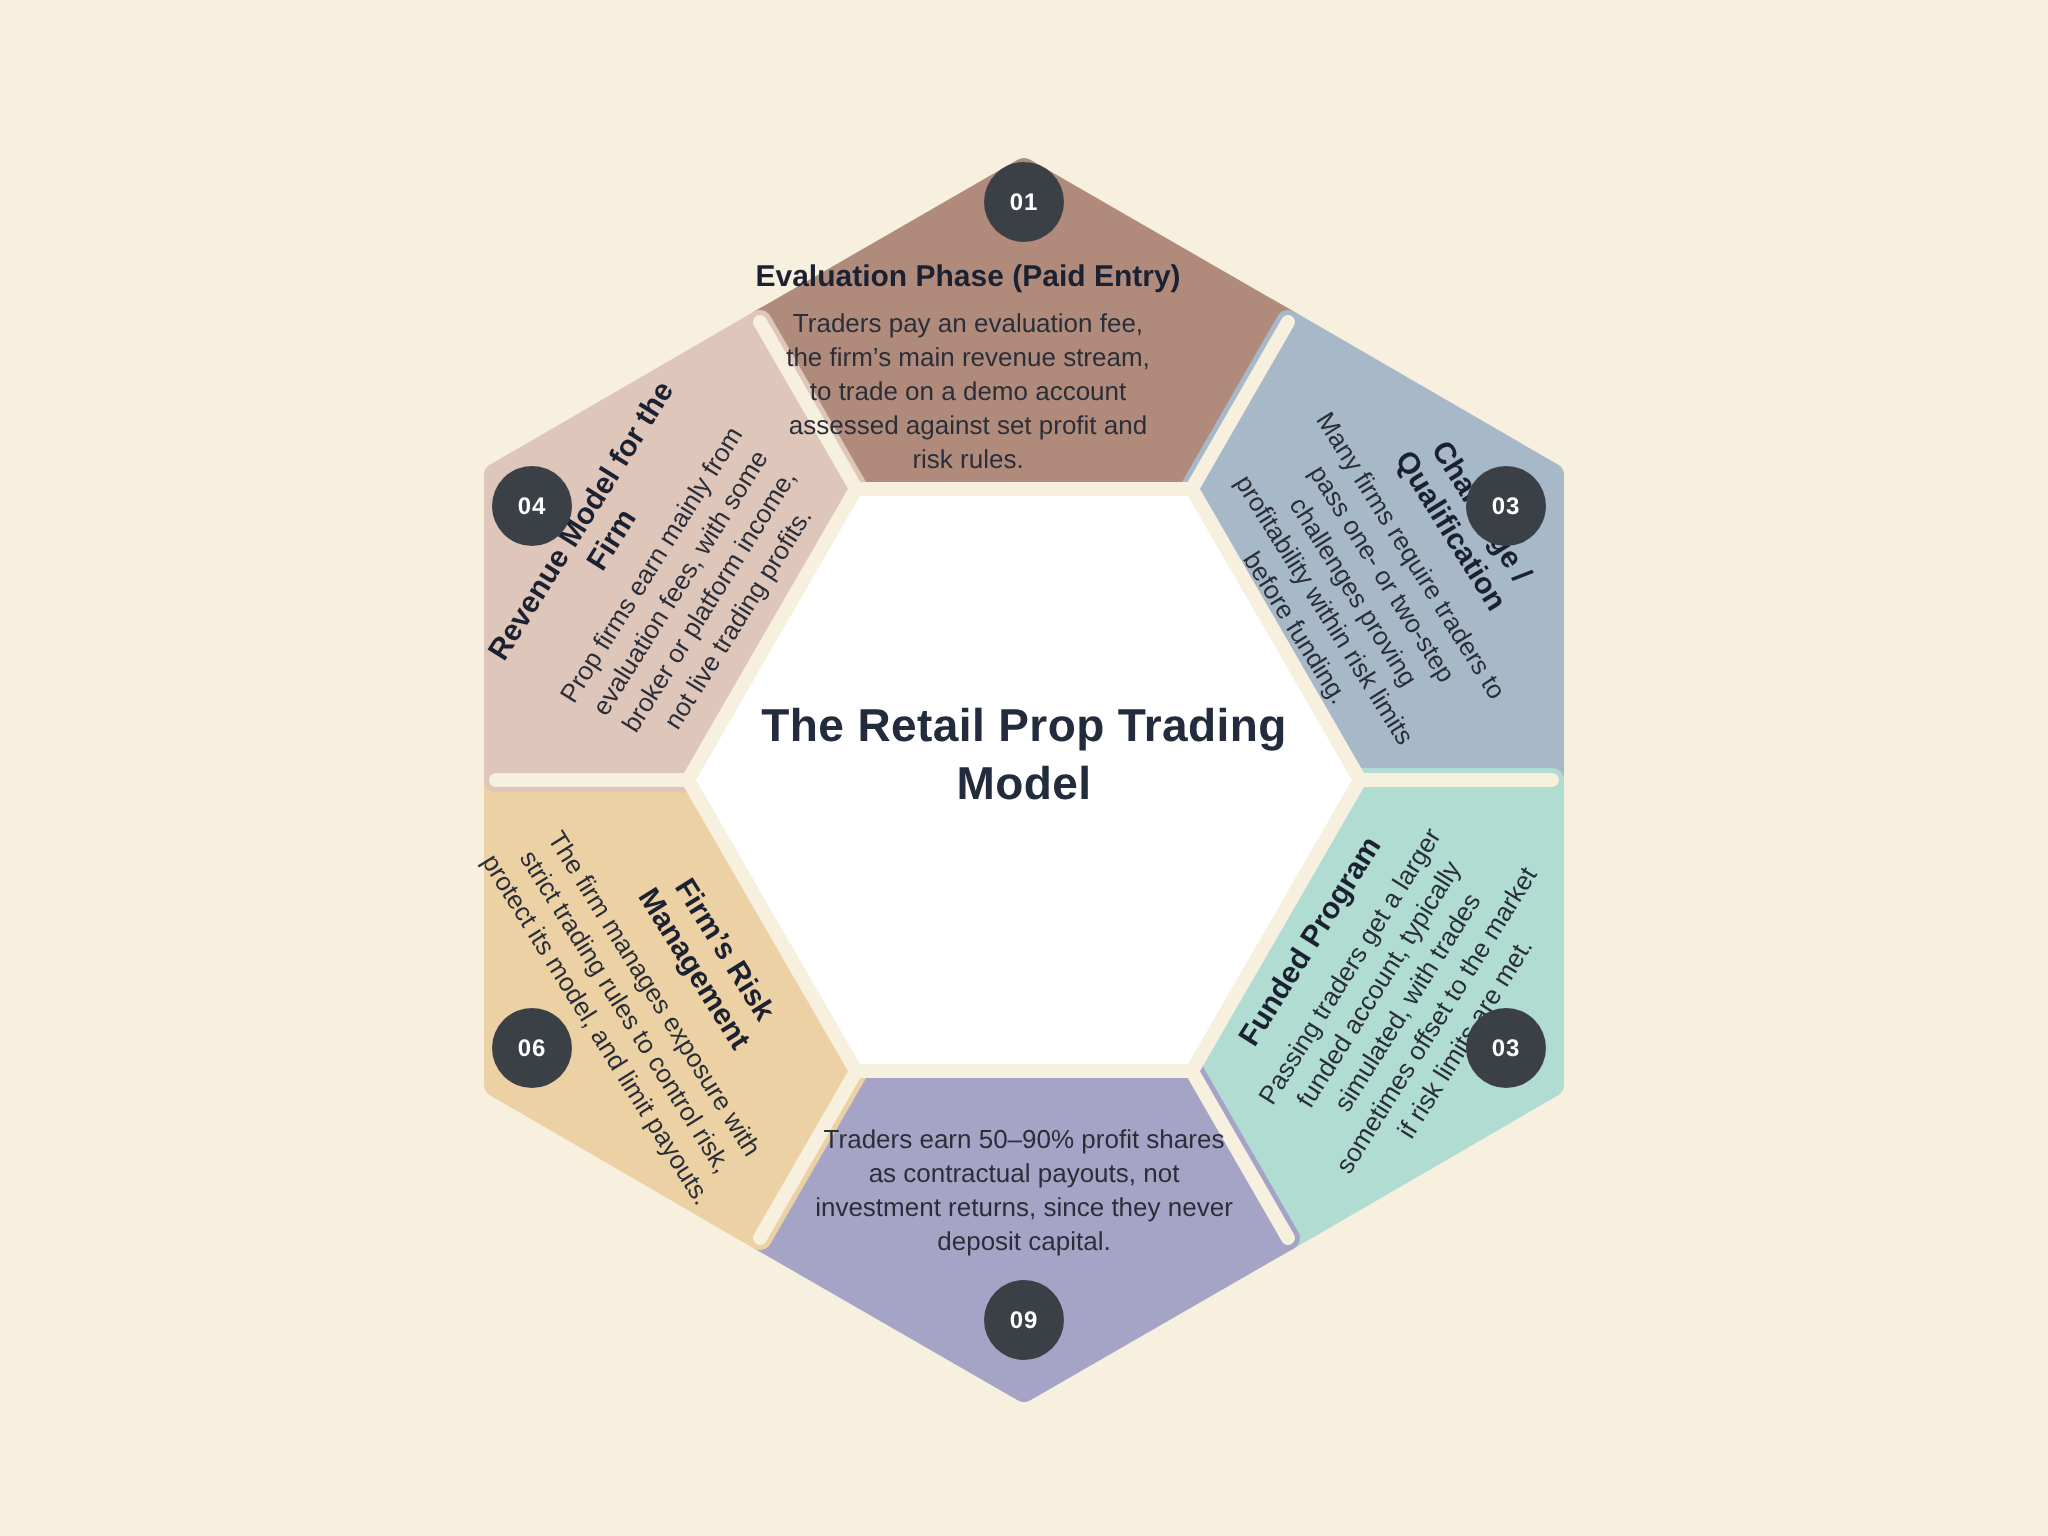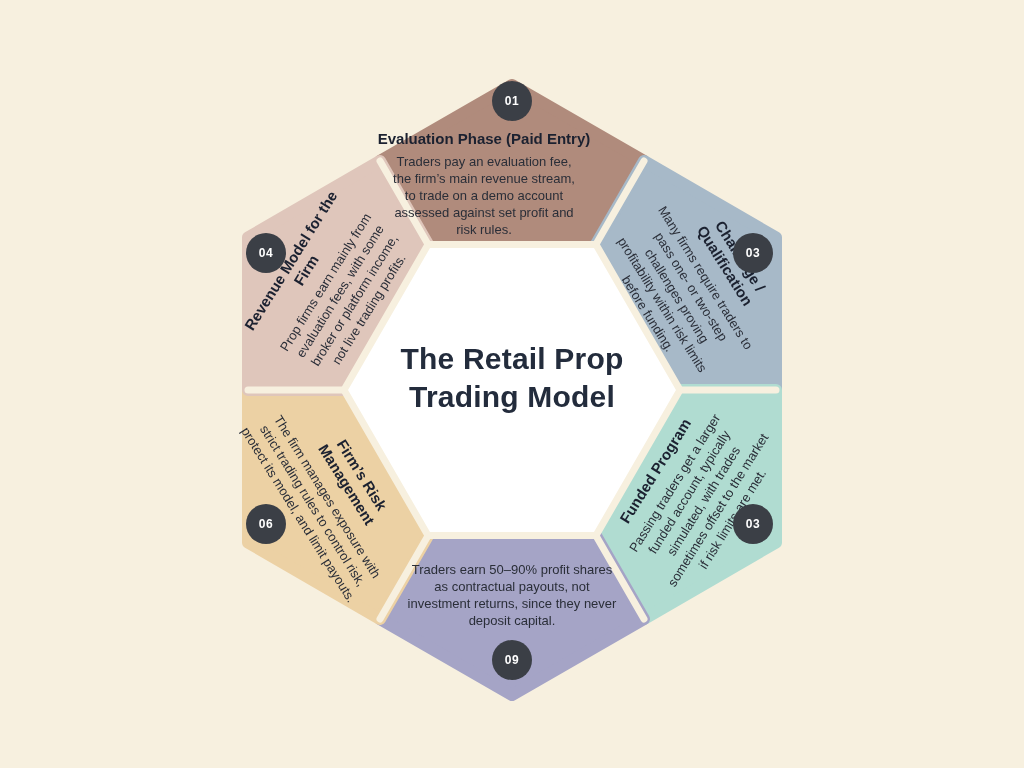--- a/index.html
+++ b/index.html
@@ -35,21 +35,21 @@
   .badge{
     position:absolute;width:40px;height:40px;border-radius:50%;
     background:#3b3f46;color:#ffffff;font-weight:700;font-size:12px;
     display:flex;align-items:center;justify-content:center;
     transform:translate(-50%,-50%);letter-spacing:.5px;
   }
   .b01{left:512px;top:101px}.b02{left:753px;top:253px}.b03{left:753px;top:524px}
   .b04{left:512px;top:660px}.b05{left:266px;top:524px}.b06{left:266px;top:253px}
   .center-title{
     position:absolute;left:512px;top:377px;transform:translate(-50%,-50%);
-    width:312px;text-align:center;font-size:30px;font-weight:700;
+    width:312px;text-align:center;font-size:23px;font-weight:700;
     color:#232c3c;line-height:1.25;letter-spacing:.2px;
   }
 </style>
 </head>
 <body>
 
 <div class="stage">
 
   <svg class="diagram" width="1024" height="768" viewBox="0 0 1024 768">
     <g stroke-width="12" stroke-linejoin="round">

